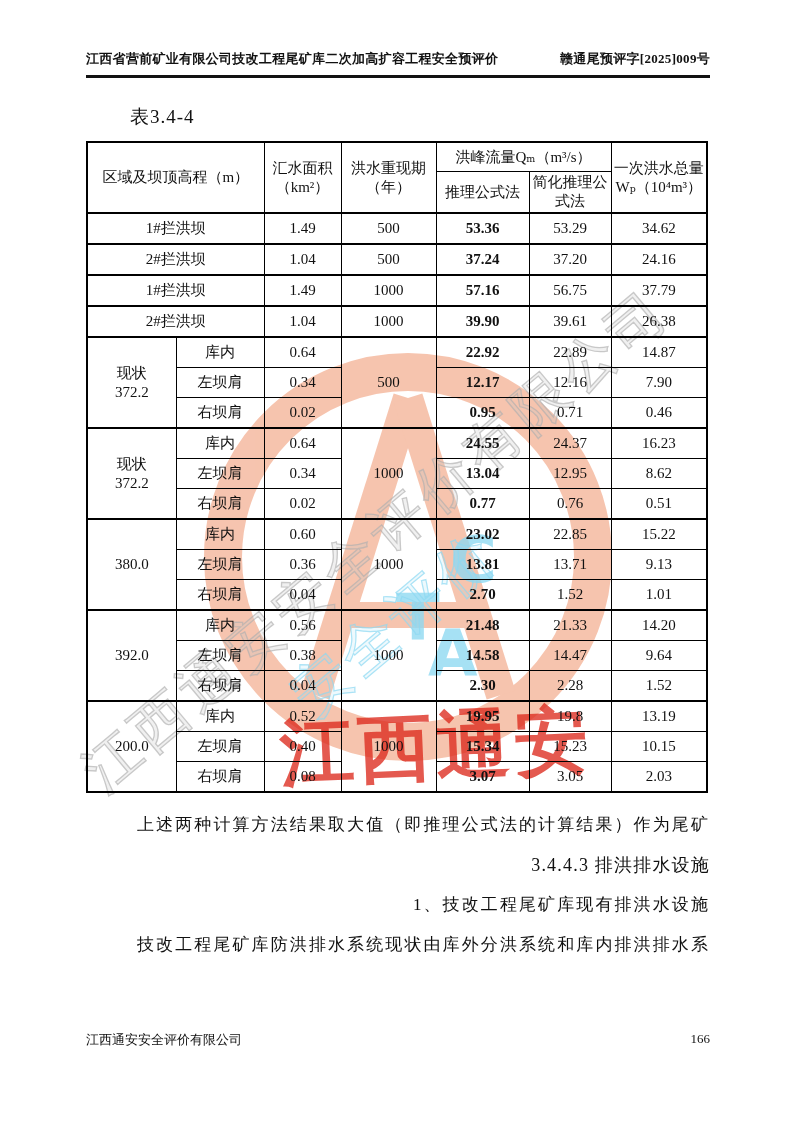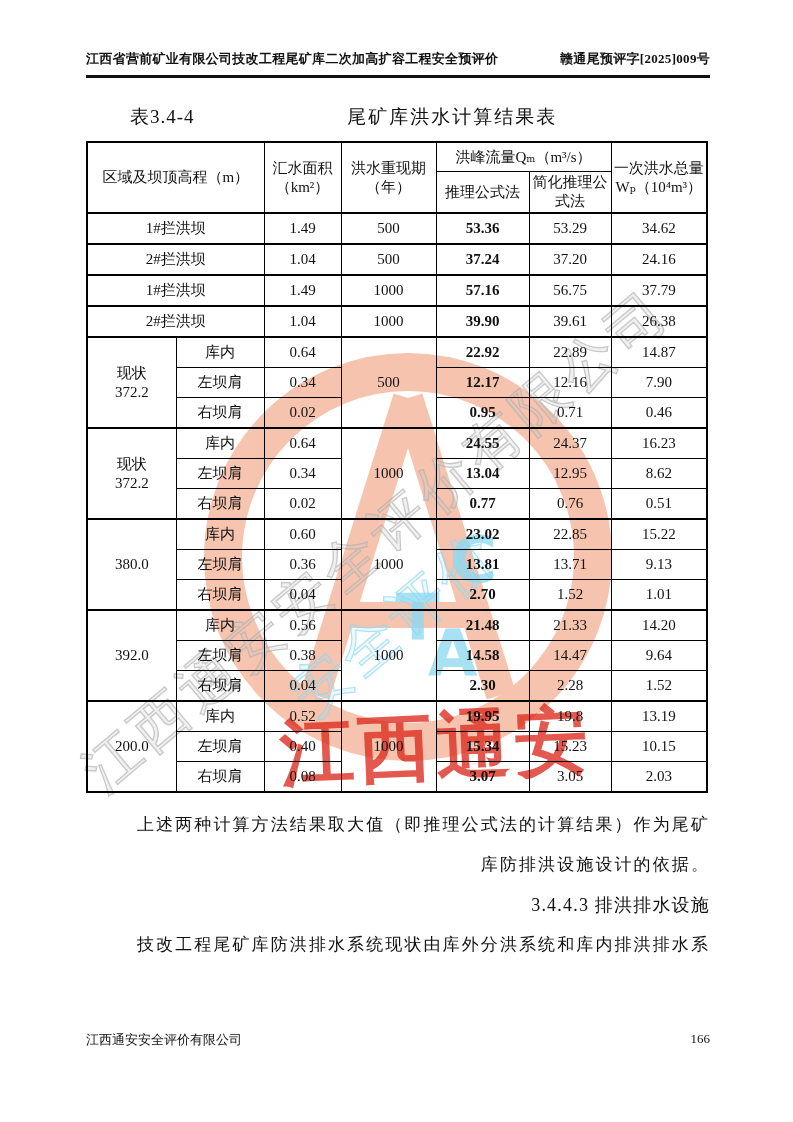--- a/index.html
+++ b/index.html
@@ -109,21 +109,20 @@
 
   <div class="content">
 
     <div class="doc-header">
       <span>江西省营前矿业有限公司技改工程尾矿库二次加高扩容工程安全预评价</span>
       <span>赣通尾预评字[2025]009号</span>
     </div>
 
     <div class="title-row">
       <span class="tbl-label">表3.4-4</span>
-      <span class="tbl-title">尾矿库洪水计算结果表</span>
     </div>
 
     <table class="flood">
       <colgroup>
         <col style="width:89px">
           <col style="width:88px">
           <col style="width:77px">
         <col style="width:95px">
           <col style="width:93px">
           <col style="width:82px">
@@ -300,22 +299,22 @@
             <td>0.08</td>
             <td class="bold">3.07</td>
             <td>3.05</td>
             <td>2.03</td>
           </tr>
         </tbody>
     </table>
 
     <div class="body-block">
       <div class="para-line indent">上述两种计算方法结果取大值（即推理公式法的计算结果）作为尾矿</div>
-      <div class="para-line">库防排洪设施设计的依据。</div>
       <h3 class="section-heading">3.4.4.3 排洪排水设施</h3>
+      <div class="para-line indent">1、技改工程尾矿库现有排洪水设施</div>
       <div class="para-line indent">技改工程尾矿库防洪排水系统现状由库外分洪系统和库内排洪排水系</div>
     </div>
 
   </div>
 
   <div class="doc-footer">
     <span>江西通安安全评价有限公司</span>
     <span>166</span>
   </div>
 

